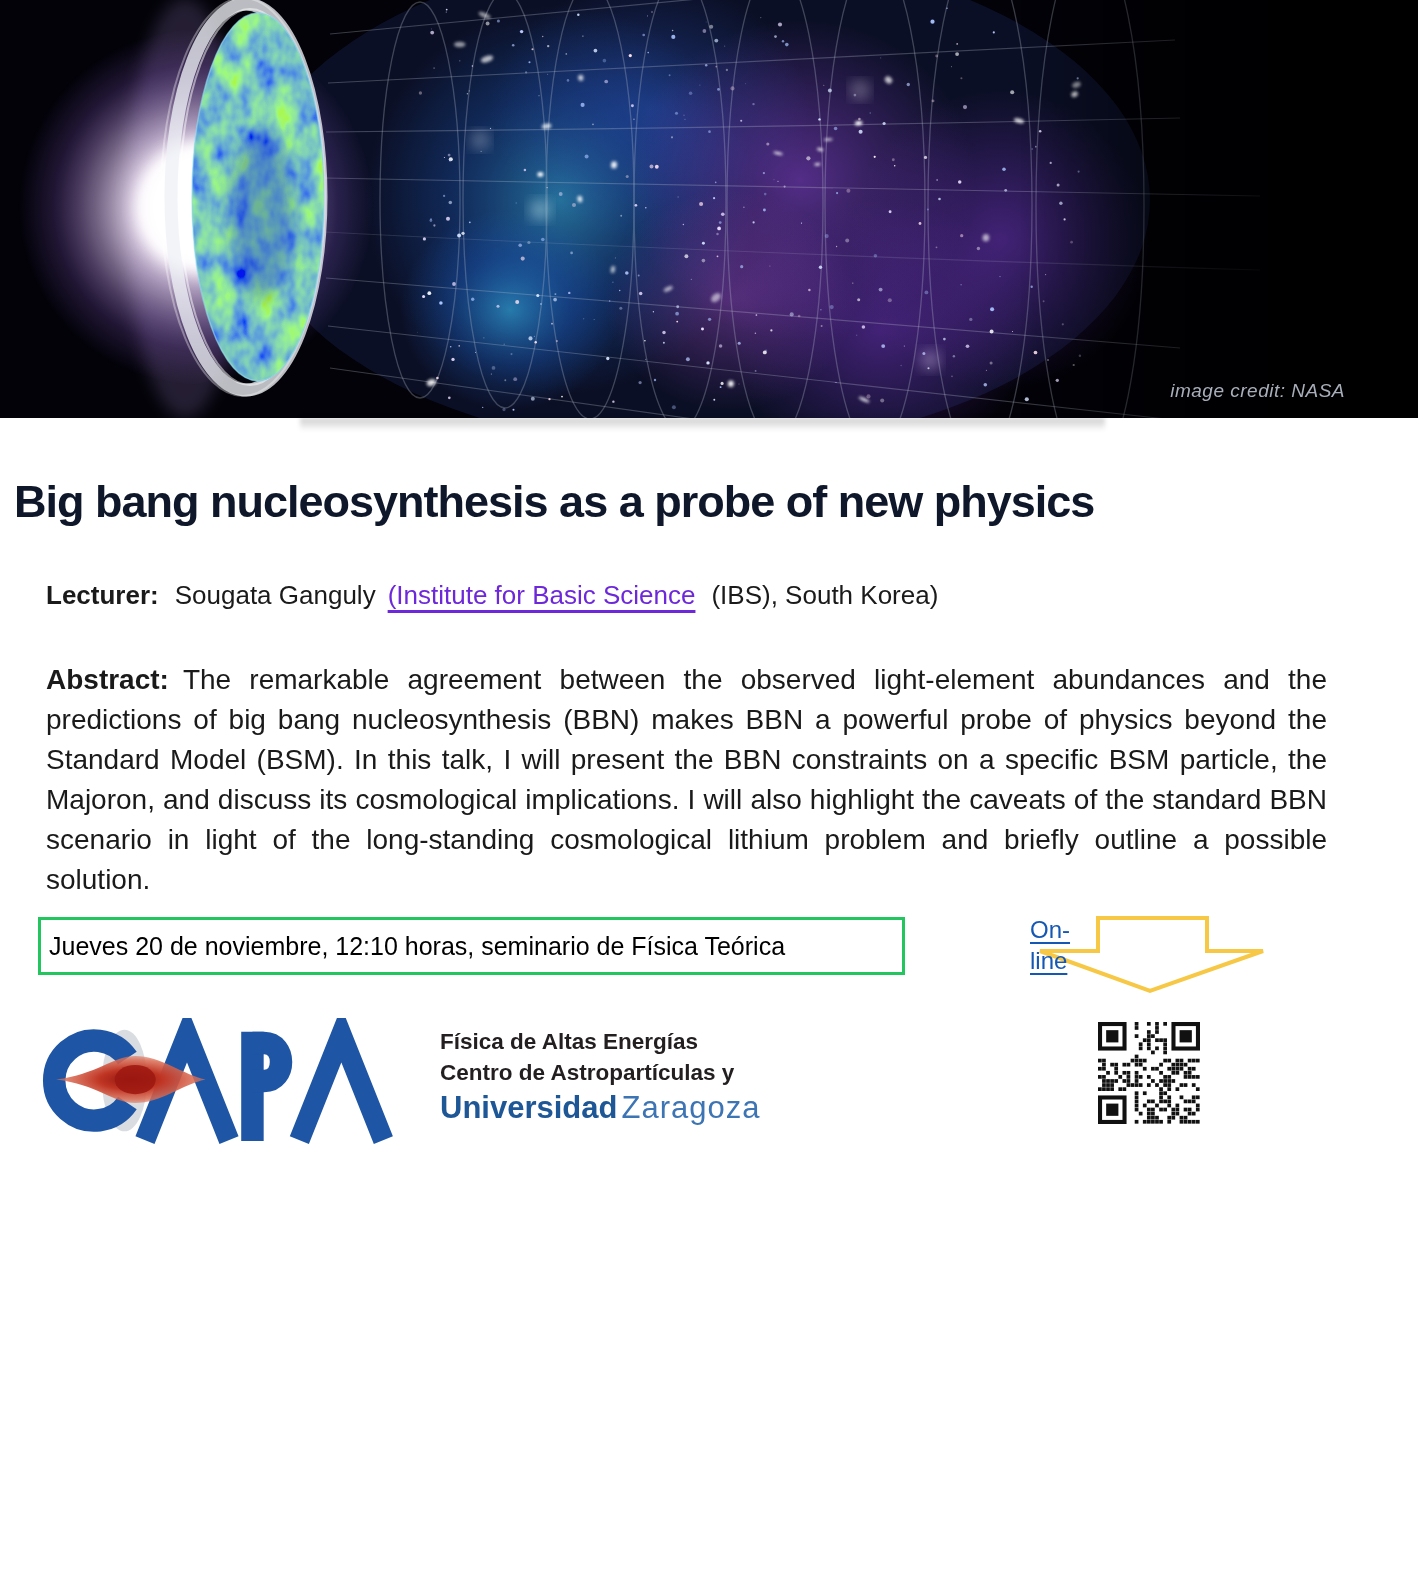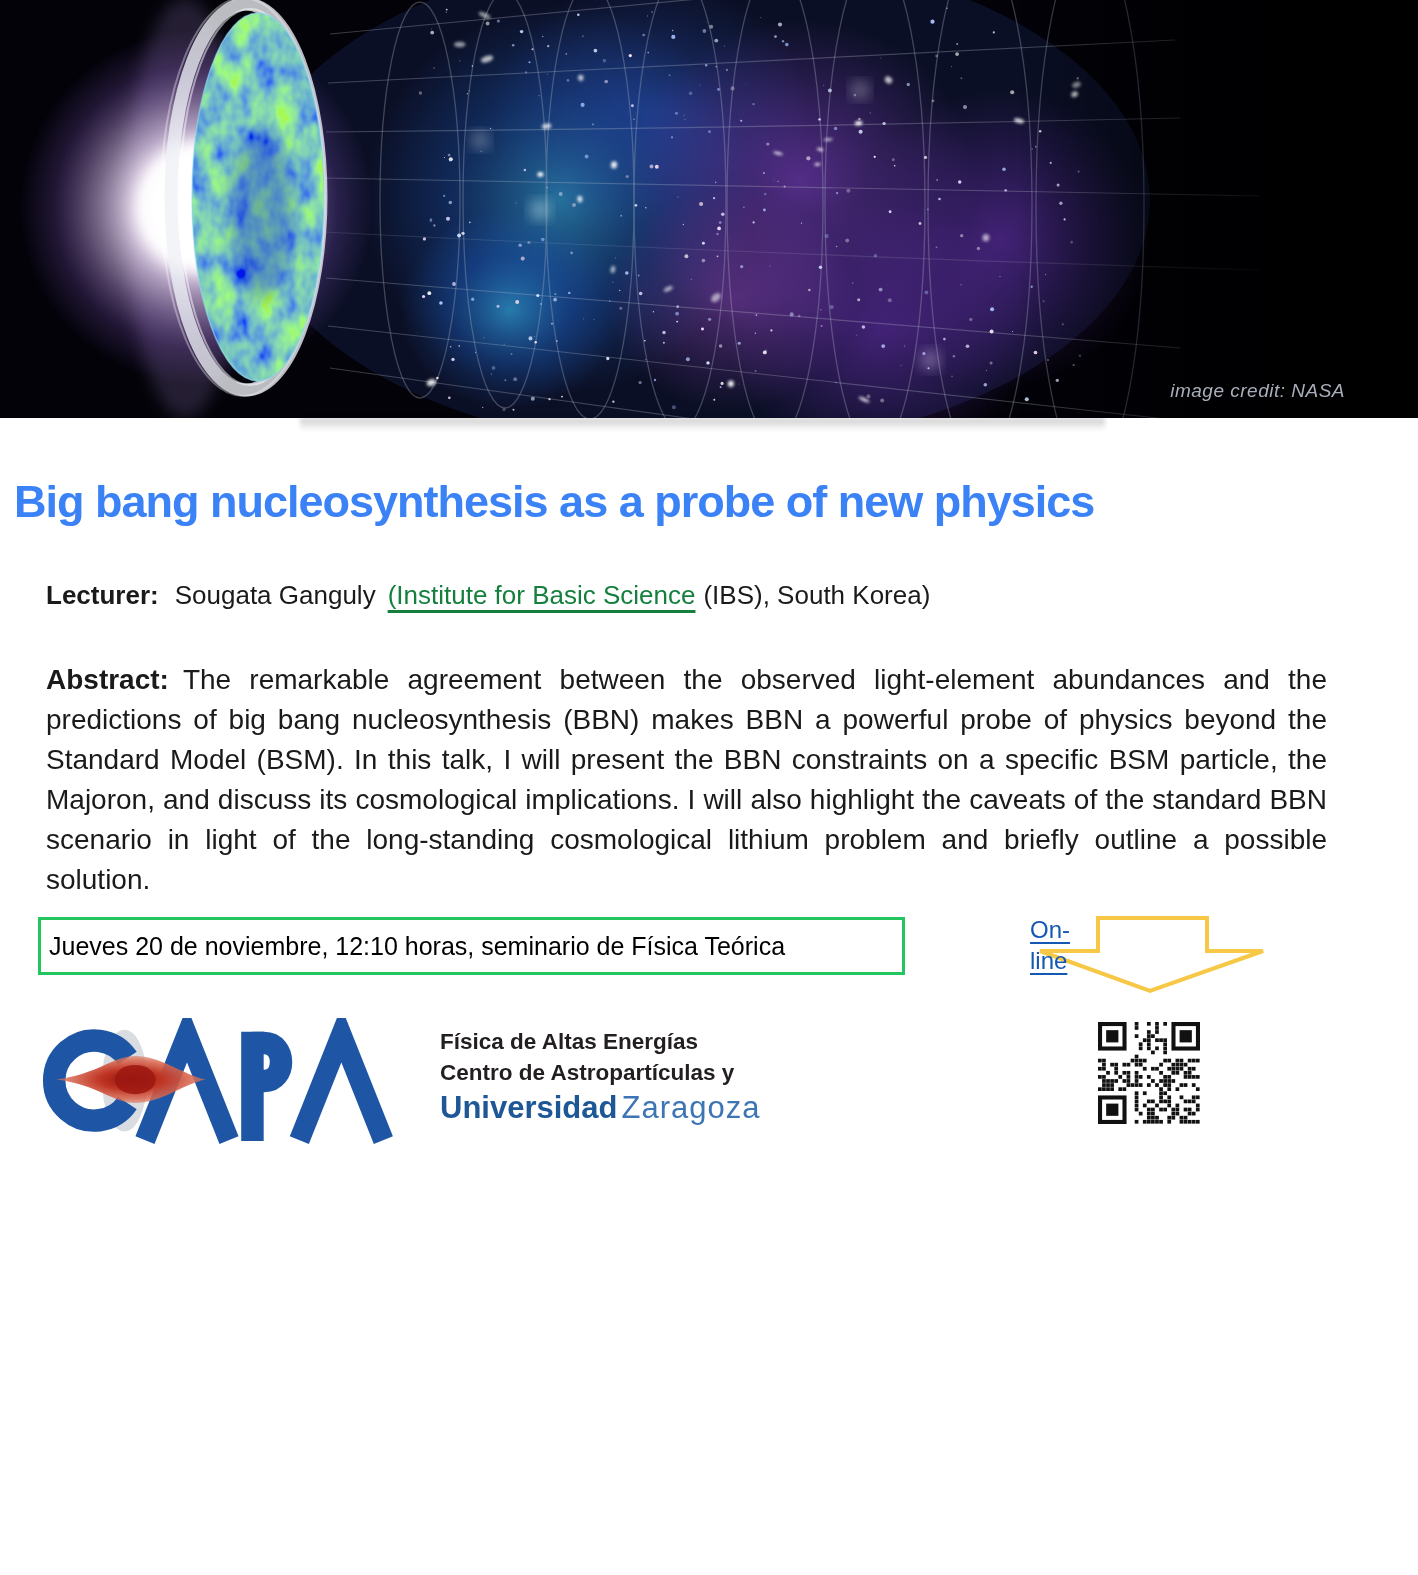--- a/index.html
+++ b/index.html
@@ -9,27 +9,27 @@
   
   .hero{position:absolute;left:0;top:0;width:1418px;height:418px;background:#000;overflow:hidden;}
   .hero svg{display:block;}
   .credit{position:absolute;right:73px;bottom:16px;font-size:19px;font-style:italic;
           color:#a9afba;letter-spacing:.5px;}
   .hero-shadow{position:absolute;left:300px;top:418px;width:805px;height:13px;
           background:linear-gradient(180deg,rgba(0,0,0,.20),rgba(0,0,0,0));filter:blur(2px);}
 
   
   .title{position:absolute;left:14px;top:446px;width:1390px;font-size:45px;font-weight:bold;
-         color:#3b82f6;letter-spacing:-1px;}
+         color:#0f172a;letter-spacing:-1px;}
   .lecturer{position:absolute;left:46px;top:554px;font-size:26px;white-space:nowrap;}
   .lecturer .lbl{font-weight:bold;margin-right:16px;}
   .lecturer .name{margin-right:12px;}
   .aff-link{text-decoration:underline;text-decoration-thickness:2.5px;text-underline-offset:6px;
-            color:#15803d;cursor:pointer;text-align:center;}
-  .aff-rest{margin-left:8px;}
+            color:#6d28d9;cursor:pointer;text-align:center;}
+  .aff-rest{margin-left:16px;}
   .abstract{position:absolute;left:46px;top:632px;width:1281px;font-size:28px;line-height:40px;
             text-align:justify;}
   .abstract .lbl{font-weight:bold;margin-right:14px;}
 
   
   .event-box{position:absolute;left:38px;top:917px;width:867px;height:58px;box-sizing:border-box;
              border:3px solid #22c55e;display:flex;align-items:center;padding-left:8px;
              font-size:25px;color:#000;background:#fff;}
 
   

